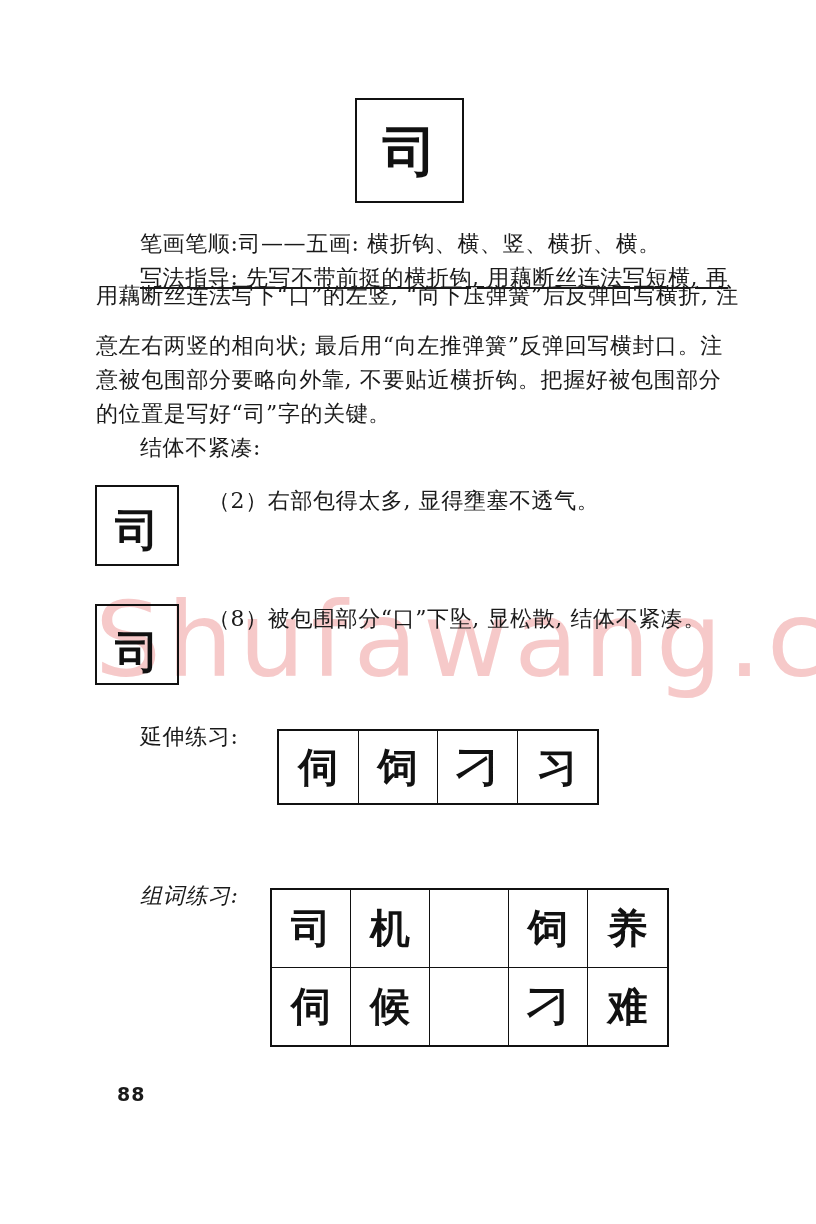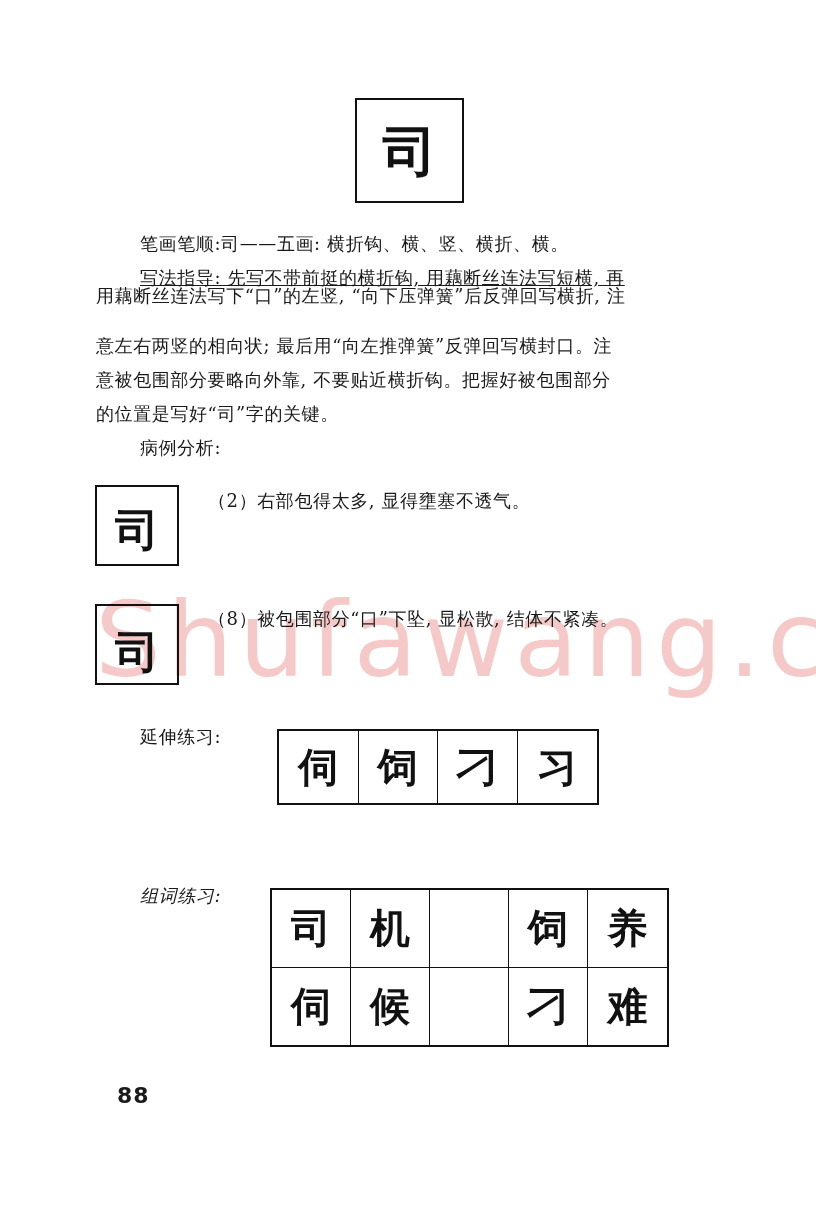--- a/index.html
+++ b/index.html
@@ -1,29 +1,29 @@
 <!DOCTYPE html>
 <html><head>
 <meta charset="utf-8">
 <style>
   html, body { margin:0; padding:0; background:#ffffff; }
   body { width:816px; height:1224px; position:relative; overflow:hidden;
          font-family:"DejaVu Serif","Liberation Serif",serif; color:#1a1a1a; }
   .box { position:absolute; border:2px solid #111; box-sizing:border-box; background:transparent;
          display:flex; align-items:center; justify-content:center; }
   .calli { font-family:"DejaVu Serif","Liberation Serif",serif; font-weight:bold; color:#111; line-height:1; }
-  .para { position:absolute; font-size:18px; line-height:29px; letter-spacing:0.6px; white-space:nowrap; }
+  .para { position:absolute; font-size:22px; line-height:29px; letter-spacing:0.6px; white-space:nowrap; }
   .watermark { position:absolute; left:95px; top:588px; font-family:"DejaVu Sans","Liberation Sans",sans-serif;
                font-size:104px; color:#f6c9c9; letter-spacing:6px; line-height:1; white-space:nowrap; z-index:0; }
   .content { position:relative; z-index:1; }
   .grid { position:absolute; display:grid; border:2px solid #111; box-sizing:border-box; }
   .grid .cell { border-right:1.5px solid #111; border-bottom:1.5px solid #111; display:flex;
                 align-items:center; justify-content:center; font-size:40px; }
   .pageno { position:absolute; left:117px; top:1083px; font-family:"DejaVu Sans","Liberation Sans",sans-serif;
-            font-weight:bold; font-size:22px; letter-spacing:1px; }
+            font-weight:bold; font-size:19px; letter-spacing:1px; }
 </style>
 </head>
 <body>
 
 <div class="watermark">Shufawang.cn</div>
 
 <div class="content">
 
   <div class="box" style="left:355px; top:98px; width:109px; height:105px;">
     <span class="calli" style="font-size:54px;">司</span>
@@ -32,21 +32,21 @@
   <div class="para" style="left:140px; top:229px;">
     <span>笔画笔顺:</span><span>司——五画: 横折钩、横、竖、横折、横。</span>
   </div>
 
   <div class="para" style="left:140px; top:263px;text-decoration:underline;">写法指导: 先写不带前挺的横折钩, 用藕断丝连法写短横, 再</div>
   <div class="para" style="left:96px; top:281px;">用藕断丝连法写下“口”的左竖, “向下压弹簧”后反弹回写横折, 注</div>
   <div class="para" style="left:96px; top:331px;">意左右两竖的相向状; 最后用“向左推弹簧”反弹回写横封口。注</div>
   <div class="para" style="left:96px; top:365px;">意被包围部分要略向外靠, 不要贴近横折钩。把握好被包围部分</div>
   <div class="para" style="left:96px; top:399px;">的位置是写好“司”字的关键。</div>
 
-  <div class="para" style="left:140px; top:433px;">病例分析:</div>
+  <div class="para" style="left:140px; top:433px;">结体不紧凑:</div>
 
   <div class="box" style="left:95px; top:485px; width:84px; height:81px; justify-content:center;">
     <span class="calli" style="font-size:44px; margin-top:8px;">司</span>
   </div>
   <div class="para" style="left:208px; top:486px;">（2）右部包得太多, 显得壅塞不透气。</div>
 
   <div class="box" style="left:95px; top:604px; width:84px; height:81px;">
     <span class="calli" style="font-size:44px; margin-top:14px;">司</span>
   </div>
   <div class="para" style="left:208px; top:604px;">（8）被包围部分“口”下坠, 显松散, 结体不紧凑。</div>

